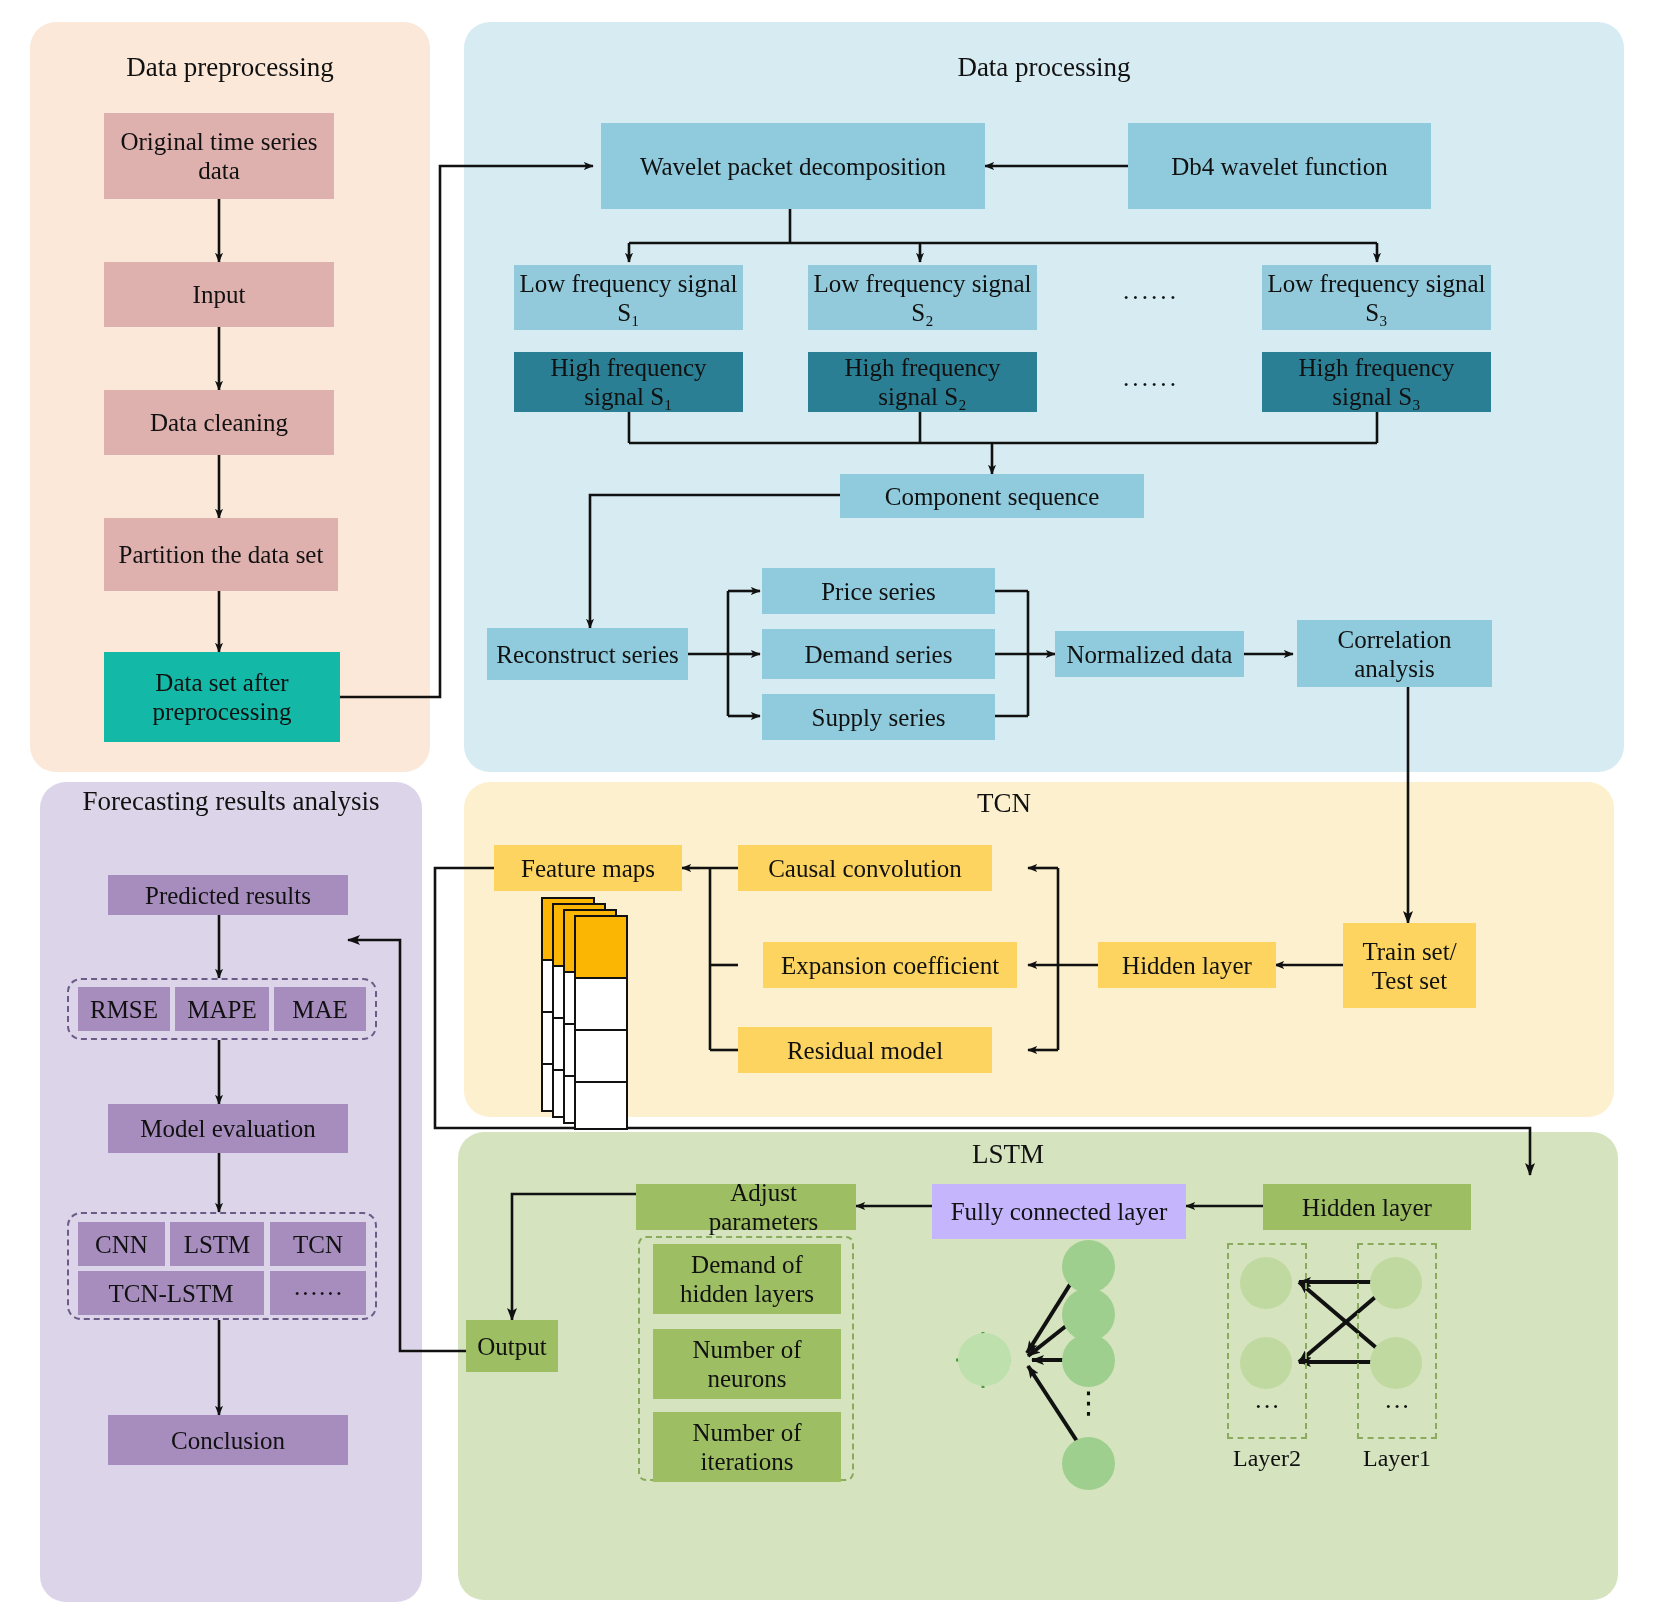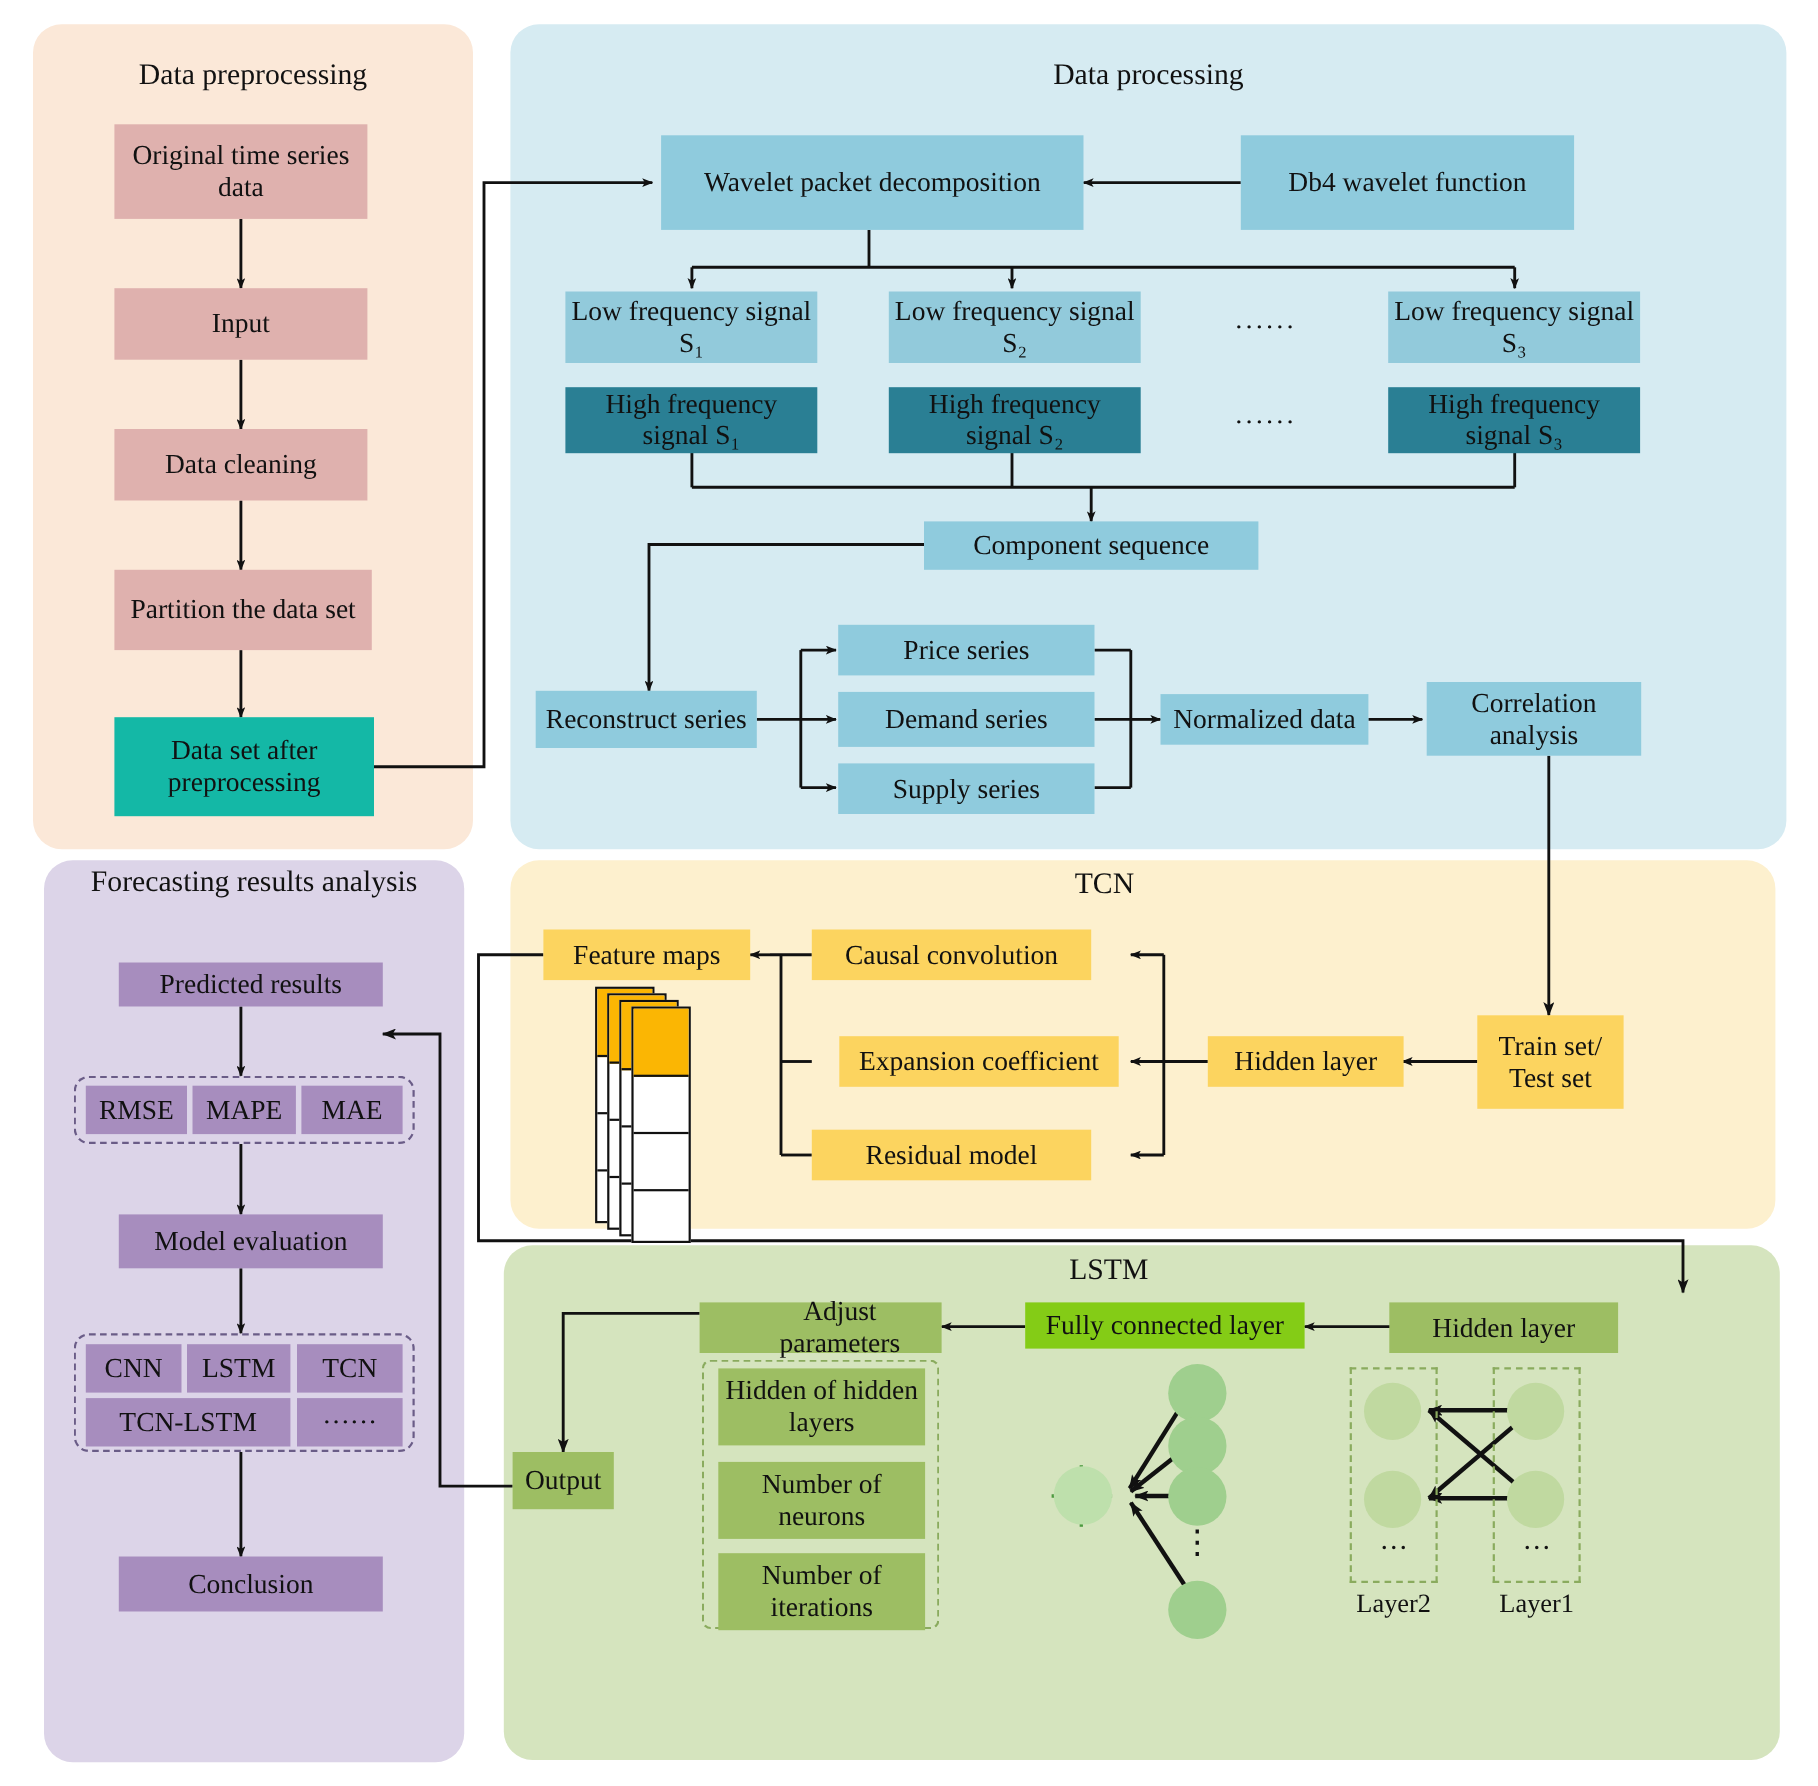--- a/index.html
+++ b/index.html
@@ -208,26 +208,26 @@
     <div class="cell" style="height:52px;"></div>
     <div class="cell" style="height:52px;"></div>
   </div>
   <div class="fmcard" style="left:574px;top:915px;width:54px;height:215px;">
     <div class="cell top" style="height:62px;"></div>
     <div class="cell" style="height:52px;"></div>
     <div class="cell" style="height:52px;"></div>
   </div>
 
   <div class="box" style="left:636px;top:1184px;width:220px;height:46px;background:#9DBE63;padding-left:39px;">Adjust parameters</div>
-  <div class="box" style="left:932px;top:1184px;width:254px;height:42px;background:#84cc16;">Fully connected layer</div>
+  <div class="box" style="left:932px;top:1184px;width:254px;height:55px;background:#c4b5fd;">Fully connected layer</div>
   <div class="box" style="left:1263px;top:1184px;width:208px;height:46px;background:#9DBE63;">Hidden layer</div>
   <div class="box" style="left:466px;top:1320px;width:92px;height:52px;background:#9DBE63;">Output</div>
 
   <div class="dashed-green" style="left:638px;top:1236px;width:216px;height:245px;"></div>
-  <div class="box" style="left:653px;top:1244px;width:188px;height:70px;background:#9DBE63;">Hidden of hidden layers</div>
+  <div class="box" style="left:653px;top:1244px;width:188px;height:70px;background:#9DBE63;">Demand of hidden layers</div>
   <div class="box" style="left:653px;top:1329px;width:188px;height:70px;background:#9DBE63;">Number of neurons</div>
   <div class="box" style="left:653px;top:1412px;width:188px;height:70px;background:#9DBE63;">Number of iterations</div>
 
   <div class="neuron" style="left:958px;top:1333px;width:53px;height:53px;background:#BEE0AC;"></div>
   <div class="neuron" style="left:1062px;top:1240px;width:53px;height:53px;"></div>
   <div class="neuron" style="left:1062px;top:1288px;width:53px;height:53px;"></div>
   <div class="neuron" style="left:1062px;top:1334px;width:53px;height:53px;"></div>
   <div class="neuron" style="left:1062px;top:1437px;width:53px;height:53px;"></div>
   <div class="vdots" style="left:1062px;top:1395px;width:53px;">⋮</div>
 

